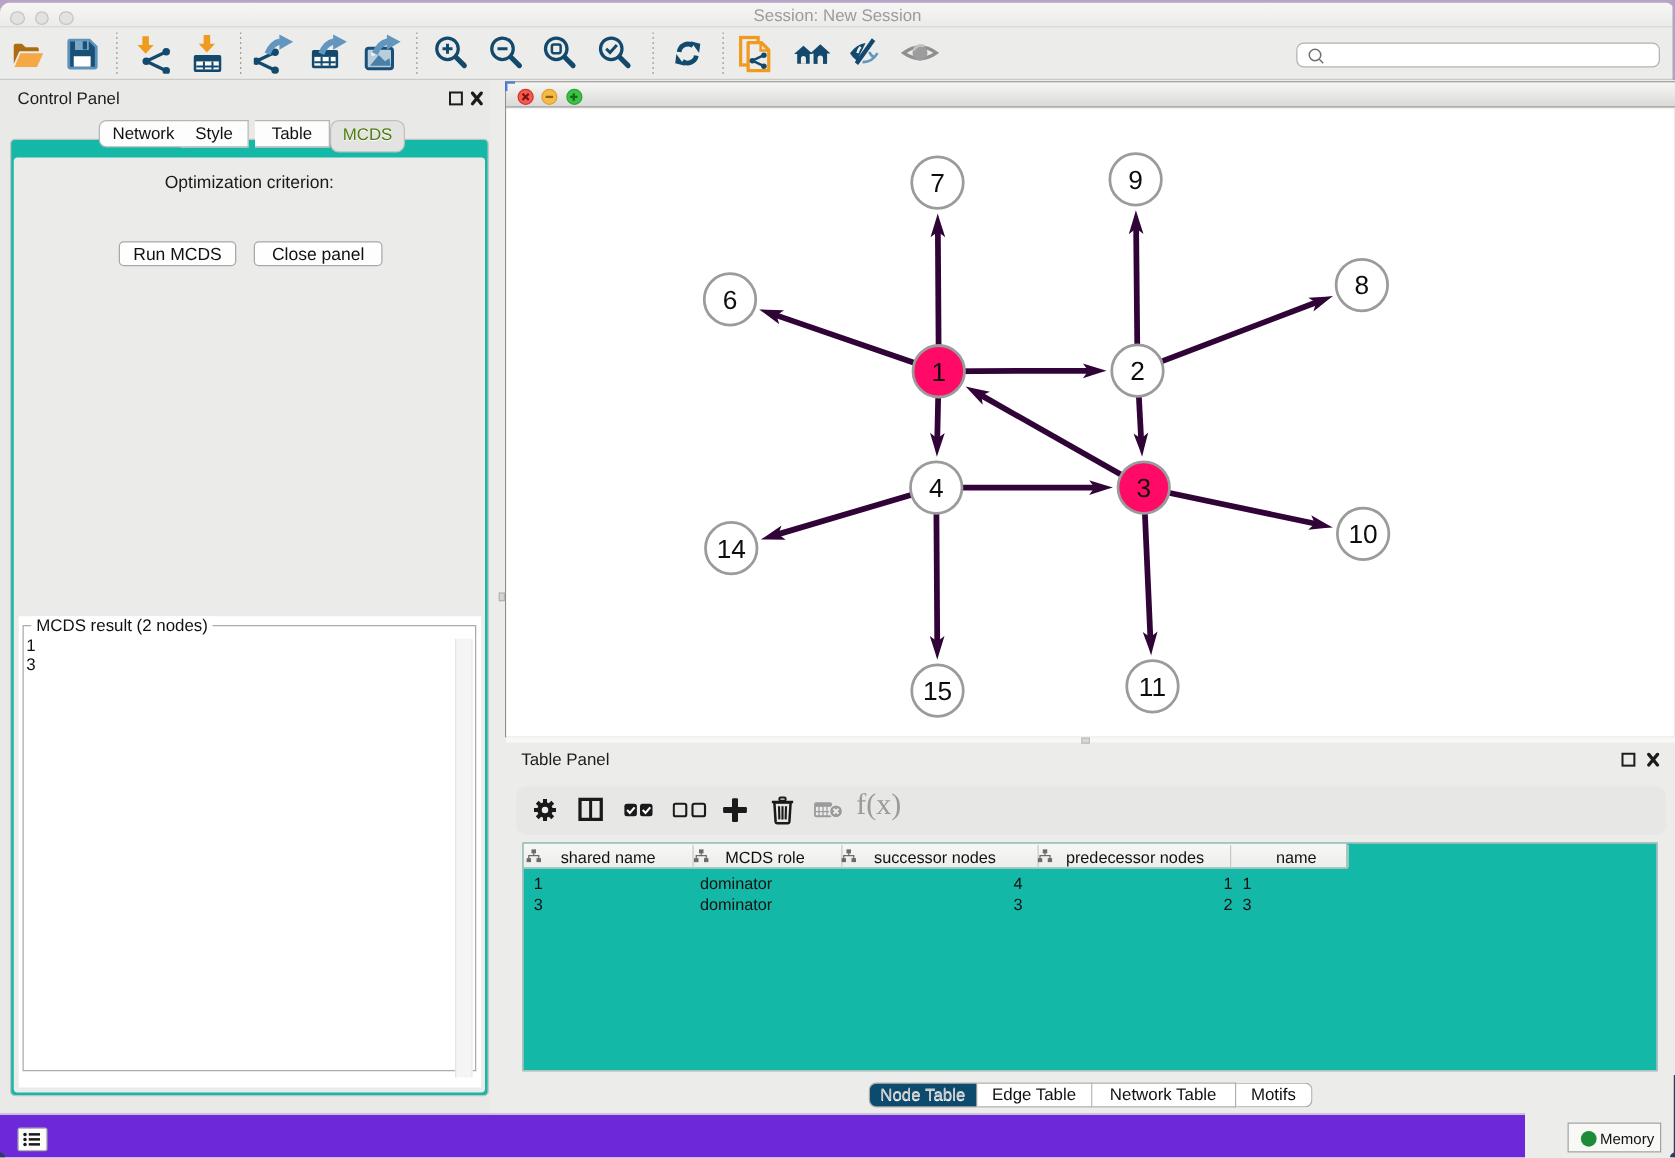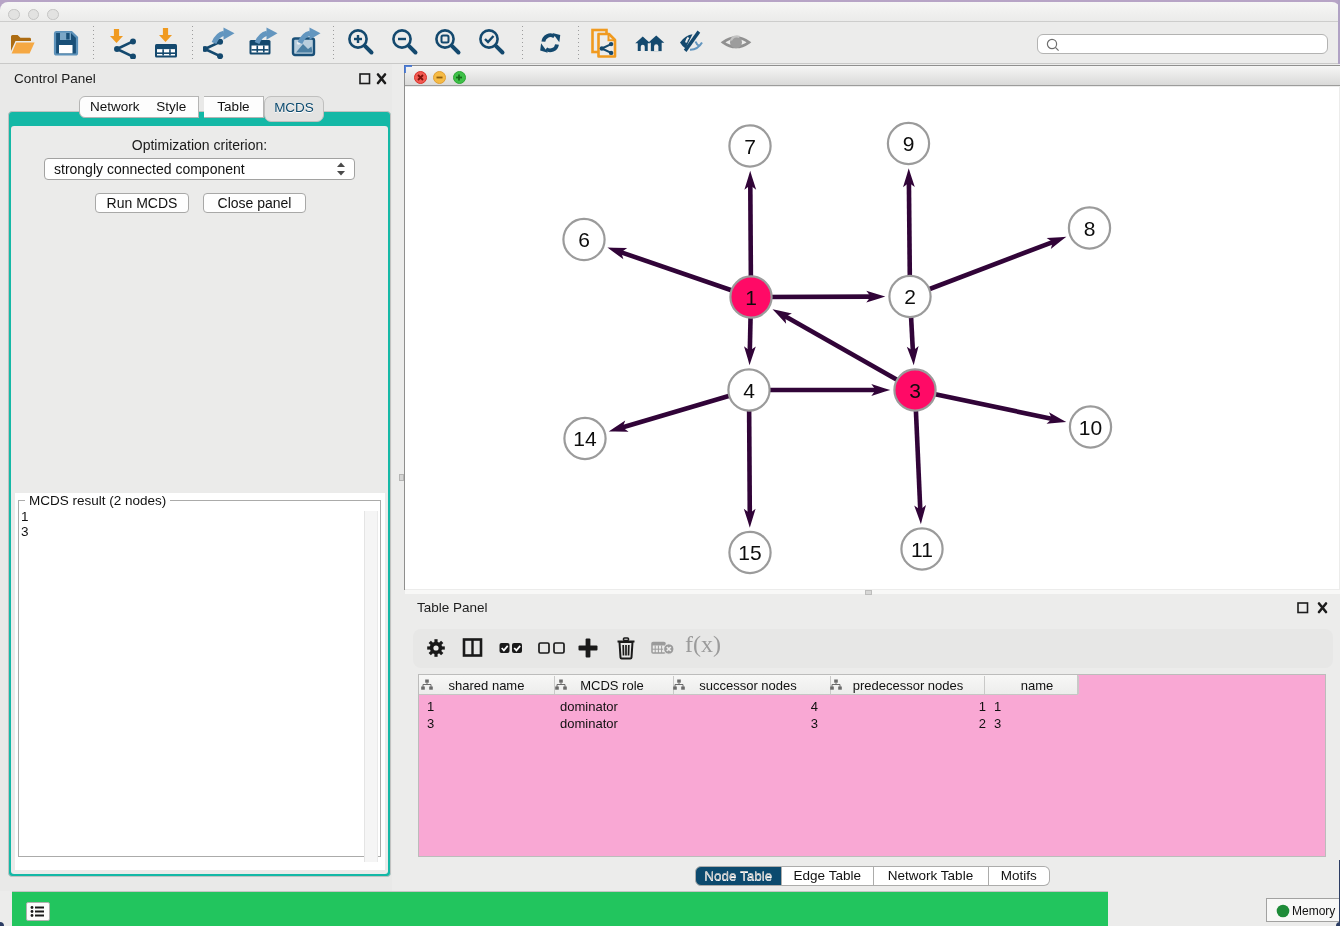--- a/index.html
+++ b/index.html
@@ -11,21 +11,21 @@
 #titlebar .t1{left:8px}.t2{left:27.5px}.t3{left:47px}
 #titlebar .ttext{position:absolute;left:0;right:0;top:3px;text-align:center;font-size:13.5px;color:#9b9b9b}
 #toolbar{left:0;top:23px;width:1340px;height:41px;background:#ececeb;border-bottom:1px solid #c9c9c8}
 .ticon{position:absolute;top:4px}
 .vsep{position:absolute;top:3px;height:35px;width:1px;background-image:repeating-linear-gradient(#9d9d9d 0 1.5px,transparent 1.5px 4px)}
 #search{position:absolute;left:1037px;top:11px;width:291px;height:20px;background:#fff;border:1px solid #b3b3b2;border-radius:6px}
 
 #cpanel{left:0;top:64px;width:392px;height:827px;background:#e9e9e8}
 #cpanel .hdr{position:absolute;left:14px;top:7px;font-size:13.5px;color:#1c1c1c}
 .tab{position:absolute;top:32px;height:22px;font-size:13.5px;color:#111;background:#fdfdfd;border:1px solid #b5b5b4;text-align:center;line-height:20px;z-index:3}
-#tabmcds{left:264px;top:32px;width:60px;height:26px;background:#e3e3e2;border:1px solid #bfbfbe;border-radius:7px;color:#0c4a6e;text-shadow:0 1px 0 #fff;line-height:22px}
+#tabmcds{left:264px;top:32px;width:60px;height:26px;background:#e3e3e2;border:1px solid #bfbfbe;border-radius:7px;color:#4d7c0f;text-shadow:0 1px 0 #fff;line-height:22px}
 #cpbody{position:absolute;left:8px;top:47px;width:383px;height:766px;background:#14b8a6;border:1px solid #c2c2c1;border-radius:4px}
 #cpinner{position:absolute;left:2px;top:14px;width:377px;height:748px;background:#ebebea;border-radius:3px}
 #optlabel{position:absolute;left:0;width:100%;top:11px;text-align:center;font-size:14px;color:#1a1a1a}
 #combo{position:absolute;left:33px;top:32px;width:311px;height:22px;background:#fff;border:1px solid #a2a2a1;border-radius:4px;font-size:14px;color:#111;line-height:20px;padding-left:9px}
 .btn{position:absolute;top:67px;height:20px;background:#fefefe;border:1px solid #a8a8a7;border-radius:4px;font-size:14px;color:#111;text-align:center;line-height:18px}
 #fieldset{position:absolute;left:4px;top:367px;width:370px;height:377px;background:#fff}
 #fsborder{position:absolute;left:3px;top:7px;width:363px;height:357px;border:1px solid #ababaa}
 #fslegend{position:absolute;left:10px;top:0px;background:#fff;padding:0 4px;font-size:13.5px;color:#111}
 #fstext{position:absolute;left:6px;top:17px;font-size:13.5px;color:#111;line-height:14.8px}
 #fsscroll{position:absolute;left:349px;top:18px;width:14px;height:351px;background:#f5f5f5;border-left:1px solid #e4e4e4;border-right:1px solid #eaeaea}
@@ -33,42 +33,43 @@
 
 #netwin{left:404px;top:65px;width:936px;height:525px;border-top:1px solid #8f8f8e;border-left:1px solid #8f8f8e}
 #nettitle{position:absolute;left:0;top:0;width:100%;height:20px;background:linear-gradient(#f6f6f5,#dadad9);border-bottom:1px solid #9c9c9b}
 #nettitle .tt{position:absolute;left:0;right:0;top:3px;text-align:center;font-size:13px;color:#111}
 .mac{position:absolute;top:4.5px;width:13px;height:13px;border-radius:50%}
 #netcanvas{position:absolute;left:0;top:21px;width:934px;height:502px;background:#fff}
 #netcanvas svg text{font-family:"Liberation Sans",sans-serif}
 
 #tpanel{left:392px;top:590px;width:948px;height:301px;background:#ececeb}
 #tpanel .hdr{position:absolute;left:25px;top:10px;font-size:13.5px;color:#1c1c1c}
-#ttable{position:absolute;left:26px;top:84px;width:908px;height:183px;background:#f9a8d4;border:1px solid #bcbcbb}
+#ttable{position:absolute;left:26px;top:84px;width:908px;height:183px;background:#14b8a6;border:1px solid #bcbcbb}
 #thead{position:absolute;left:0;top:0;width:659px;height:20px;background:linear-gradient(#f7f7f6,#ededec);border-bottom:1px solid #c6c6c5;border-right:1px solid #c9c9c8}
 .thsep{position:absolute;top:1px;height:18px;width:1px;background:#c9c9c8}
 .thlab{position:absolute;top:3px;font-size:13px;color:#111;text-align:center}
 .trow{position:absolute;font-size:13px;color:#111}
 #ttabs{position:absolute;left:302.5px;top:276px;height:20px}
 .btab{position:absolute;top:0;height:20px;background:#fff;border:1px solid #acacab;font-size:13.5px;color:#111;text-align:center;line-height:18px}
 #btab0{background:#0c4a6e;color:#c9c9c8;text-shadow:0 1px 0 #fff;border-radius:6px 0 0 6px}
 
-#statusbar{left:12px;top:891px;width:1096px;height:35px;background:#22c55e;border-top:1px solid #c5c5c4}
+#statusbar{left:0;top:891px;width:1220px;height:35px;background:#6d28d9;border-top:1px solid #c5c5c4}
 #listbtn{position:absolute;left:14px;top:10px;width:24px;height:19px;background:#fcfcfb;border:1px solid #b1b1b0;border-radius:2px}
 #membtn{position:absolute;left:1254px;top:6px;width:75px;height:24px;background:#f8f8f7;border:1px solid #a2a2a1;font-size:12.5px;color:#111}
 #redge{left:1339px;top:860px;width:1px;height:66px;background:#2c3d63}
 #redge2{left:1338px;top:0px;width:2px;height:64px;background:#b0a2c4}
 .corner{width:4px;height:4px;background:#2c3d63}
 </style></head>
 <body>
 <div class="abs" id="topline"></div>
 <div class="abs" id="titlebar">
  <span class="tl t1"></span>
     <span class="tl t2"></span>
     <span class="tl t3"></span>
+ <div class="ttext">Session: New Session</div>
 </div>
 <div class="abs" id="toolbar">
 <svg class="ticon" style="left:6.0px;top:4px" width="32" height="32" viewBox="0 0 32 32">
       <path d="M5 9.5 L5 24 L9.5 14 L25 14 L25 12.2 Q25 10.8 23.6 10.8 L14.4 10.8 L11.6 8 L6.5 8 Q5 8 5 9.5 Z" fill="#ad6c12"></path>
       <path d="M10.3 15.5 L28.6 15.5 L23.6 26.5 L5.6 26.5 Z" fill="#f5a843"></path>
     </svg>
 <svg class="ticon" style="left:50.0px;top:4px" width="32" height="32" viewBox="0 0 32 32">
       <path d="M6 5 h15.5 L27 10.5 V26 q0 1.5 -1.5 1.5 h-19 Q5 27.5 5 26 V6.5 Q5 5 6 5 Z" fill="#1a5078" stroke="#5d92ba" stroke-width="2.2"></path>
       <rect x="10" y="5.5" width="11" height="7.5" fill="#7ba7c7"></rect>
       <rect x="16.2" y="6" width="3.4" height="6.5" fill="#1a5078"></rect>
@@ -194,26 +195,20 @@
    <rect x="2" y="2" width="9.5" height="9.5" fill="none" stroke="#1c1c1c" stroke-width="1.6"></rect>
    <path d="M20 2.5 L27 11 M27 2.5 L20 11" stroke="#1c1c1c" stroke-width="2.6" stroke-linecap="round"></path>
  </svg>
  <div class="tab" style="left:79px;width:71.5px;border-radius:6px 0 0 6px">Network</div>
  <div class="tab" style="left:145px;width:53.5px;border-left:none">Style</div>
  <div class="tab" style="left:204px;width:60px;border-left:none">Table</div>
  <div class="tab" id="tabmcds">MCDS</div>
  <div id="cpbody">
   <div id="cpinner">
    <div id="optlabel">Optimization criterion:</div>
-   <div id="combo">strongly connected component
-     <svg width="12" height="16" viewBox="0 0 12 16" style="position:absolute;right:7px;top:2px">
-      <path d="M2 6 L6 1.5 L10 6 Z" fill="#4a4a4a"></path>
-            <path d="M2 10 L6 14.5 L10 10 Z" fill="#4a4a4a"></path>
-     </svg>
-   </div>
    <div class="btn" style="left:84px;width:94px">Run MCDS</div>
    <div class="btn" style="left:192px;width:103px">Close panel</div>
    <div id="fieldset">
      <div id="fsborder"></div>
      <div id="fslegend">MCDS result (2 nodes)</div>
      <div id="fstext">1<br>3</div>
      <div id="fsscroll"></div>
    </div>
   </div>
  </div>

